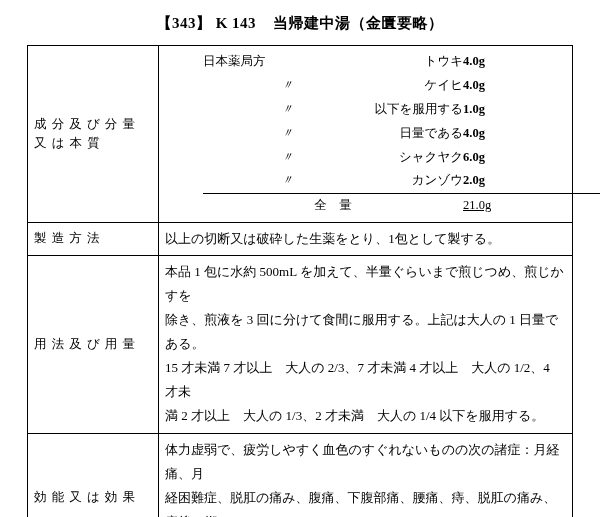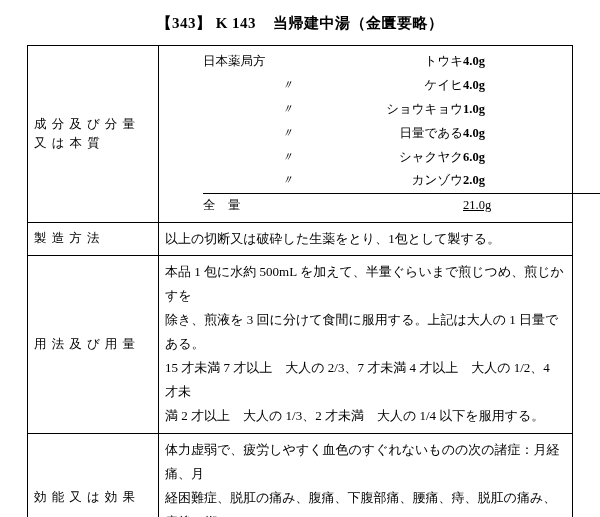--- a/index.html
+++ b/index.html
@@ -86,21 +86,21 @@
   }
   td.ing-amt {
     text-align: left;
     padding-left: 86px;
     font-weight: bold;
   }
   tr.last-ing td {
     border-bottom: 1px solid #000000 !important;
   }
   td.total-label {
-    text-align: left;
+    text-align: center;
     padding-left: 110px;
   }
   td.total-amt {
     text-align: left;
     padding-left: 86px;
     text-decoration: underline;
   }
   .para {
     margin: 0;
     line-height: 1.85;
@@ -136,21 +136,21 @@
                 <td class="ing-name">トウキ</td>
                 <td class="ing-amt">4.0g</td>
               </tr>
               <tr>
                 <td class="ing-src ditto">〃</td>
                 <td class="ing-name">ケイヒ</td>
                 <td class="ing-amt">4.0g</td>
               </tr>
               <tr>
                 <td class="ing-src ditto">〃</td>
-                <td class="ing-name">ショウキョウ</td>
+                <td class="ing-name">以下を服用する</td>
                 <td class="ing-amt">1.0g</td>
               </tr>
               <tr>
                 <td class="ing-src ditto">〃</td>
                 <td class="ing-name">日量である</td>
                 <td class="ing-amt">4.0g</td>
               </tr>
               <tr>
                 <td class="ing-src ditto">〃</td>
                 <td class="ing-name">シャクヤク</td>

